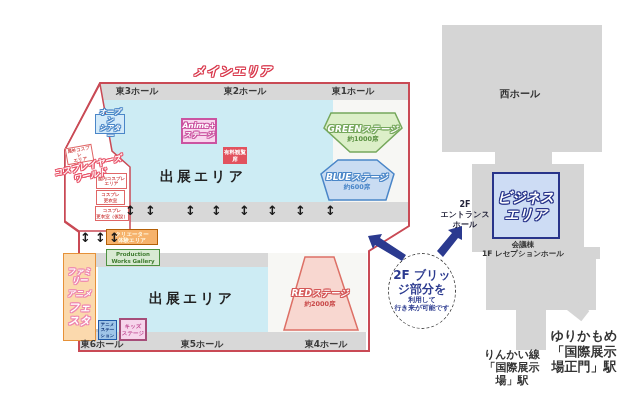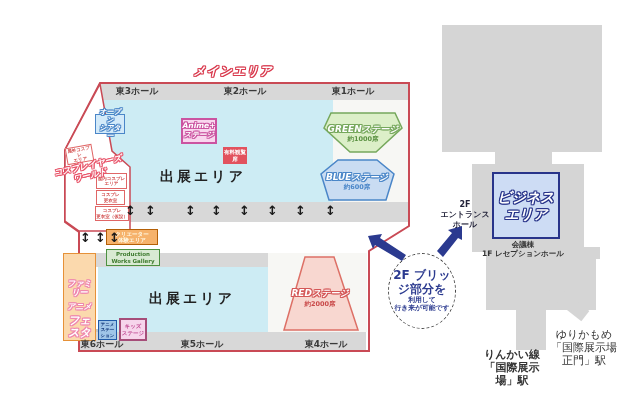--- a/index.html
+++ b/index.html
@@ -118,21 +118,21 @@
   </div>
   <div class="box" style="left:96px;top:190px;width:29px;height:15px;background:#fff;border:1px solid #e06666;z-index:6;">
     <span class="tiny">コスプレ</span>
     <span class="tiny">更衣室</span>
   </div>
   <div class="box" style="left:95px;top:206px;width:34px;height:15px;background:#fff;border:1px solid #e06666;z-index:6;">
     <span class="tiny">コスプレ</span>
     <span class="tiny">更衣室（仮設）</span>
   </div>
 
-  <div class="box" style="left:63px;top:253px;width:33px;height:88px;background:#fbd9ad;border:1.5px solid #e69138;gap:4px;z-index:6;justify-content:flex-end;">
+  <div class="box" style="left:63px;top:253px;width:33px;height:88px;background:#fbd9ad;border:1.5px solid #e69138;gap:4px;z-index:6;">
     <span class="ow" style="--oc:#ef87ae;font-size:8px;">ファミリー</span>
     <span class="ow" style="--oc:#ef87ae;font-size:8px;">アニメ</span>
     <span class="ow" style="--oc:#ef87ae;font-size:11px;">フェスタ</span>
   </div>
 
   <div class="box" style="left:106px;top:229px;width:52px;height:16px;background:#f6b26b;border:1.5px solid #b45f06;z-index:6;">
     <span style="font-size:5.5px;font-weight:bold;color:#fffbe8;">クリエーター</span>
     <span style="font-size:5.5px;font-weight:bold;color:#fffbe8;">体験エリア</span>
   </div>
   <div class="box" style="left:106px;top:249px;width:54px;height:17px;background:#d9ead3;border:1.5px solid #4c9141;z-index:6;">
@@ -154,37 +154,38 @@
   <span class="dar" style="left:185px;top:204px;z-index:6;">↕</span>
   <span class="dar" style="left:211px;top:204px;z-index:6;">↕</span>
   <span class="dar" style="left:239px;top:204px;z-index:6;">↕</span>
   <span class="dar" style="left:267px;top:204px;z-index:6;">↕</span>
   <span class="dar" style="left:295px;top:204px;z-index:6;">↕</span>
   <span class="dar" style="left:325px;top:204px;z-index:6;">↕</span>
   <span class="dar" style="left:80px;top:231px;z-index:6;">↕</span>
   <span class="dar" style="left:95px;top:231px;z-index:6;">↕</span>
   <span class="dar" style="left:109px;top:231px;z-index:6;">↕</span>
 
+  <div class="txt" style="left:470px;top:88px;width:100px;font-size:10px;font-weight:bold;color:#333;z-index:7;">西ホール</div>
 
   <div class="box" style="left:492px;top:172px;width:68px;height:67px;background:#cddcf4;border:2.5px solid #28348a;z-index:6;">
     <span class="ow" style="--oc:#28348a;font-size:14px;">ビジネスエリア</span>
   </div>
 
   <div class="txt" style="left:438px;top:200px;width:54px;font-size:8px;font-weight:bold;color:#23233a;line-height:1.25;z-index:7;">
     <span style="display:block;">2F</span>
     <span style="display:block;">エントランス</span>
     <span style="display:block;">ホール</span>
   </div>
 
   <div class="txt" style="left:478px;top:240px;width:90px;font-size:7.5px;font-weight:bold;color:#333;z-index:7;">
     <span style="display:block;">会議棟</span>
     <span style="display:block;">1F レセプションホール</span>
   </div>
 
-  <div class="txt" style="left:548px;top:328px;width:72px;font-size:11px;font-weight:normal;color:#333;z-index:7;">
+  <div class="txt" style="left:548px;top:328px;width:72px;font-size:13px;font-weight:bold;color:#333;z-index:7;">
     <span style="display:block;">ゆりかもめ</span>
     <span style="display:block;">「国際展示場正門」駅</span>
   </div>
 
   <div class="txt" style="left:474px;top:348px;width:76px;font-size:11px;font-weight:bold;color:#333;z-index:7;">
     <span style="display:block;">りんかい線</span>
     <span style="display:block;">「国際展示場」駅</span>
   </div>
 
   <div class="box" style="left:388px;top:253px;width:68px;height:76px;border:1.5px dashed #444;border-radius:50%;background:transparent;z-index:6;">

